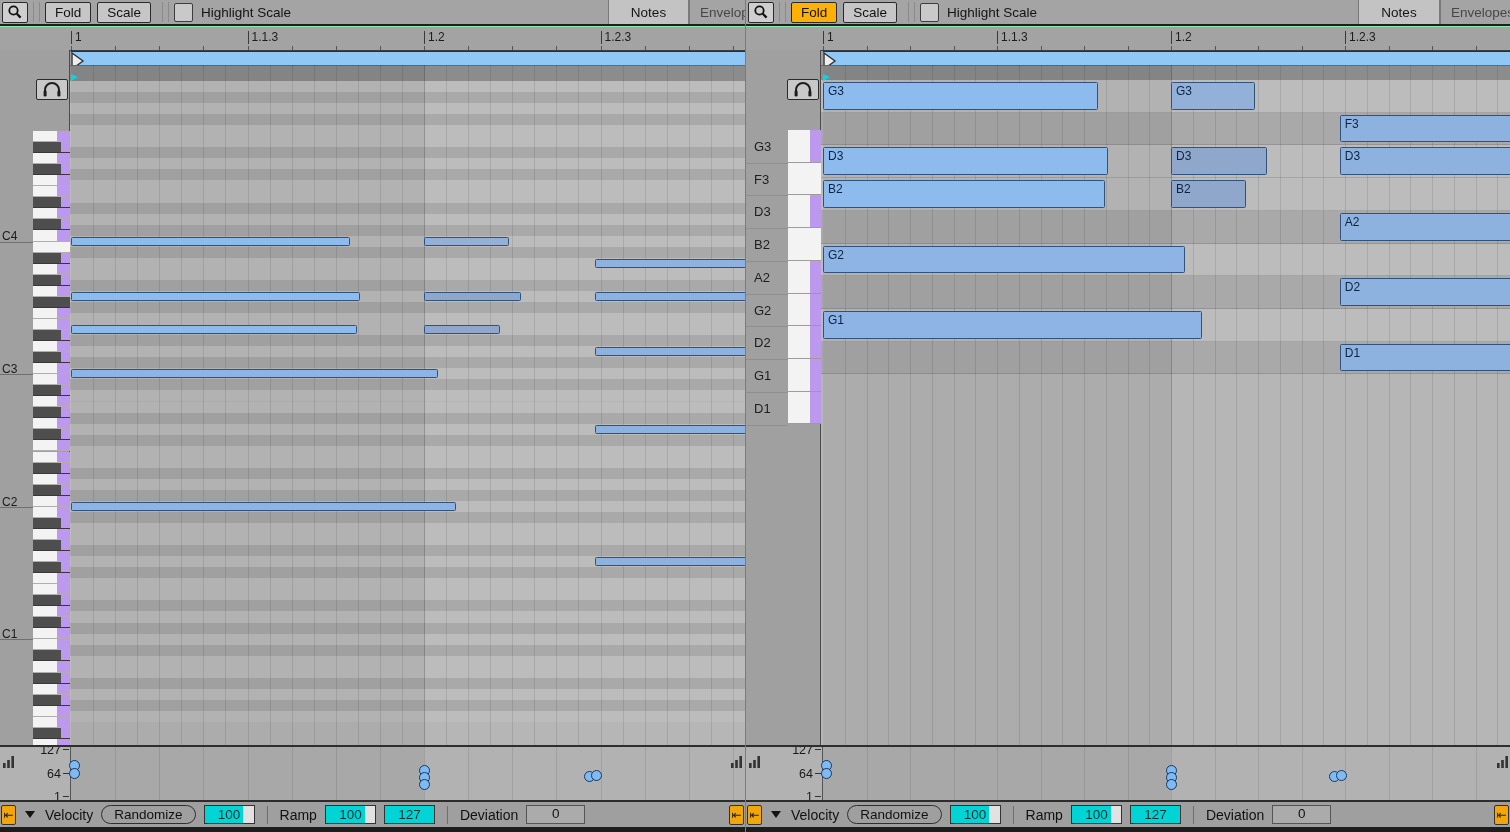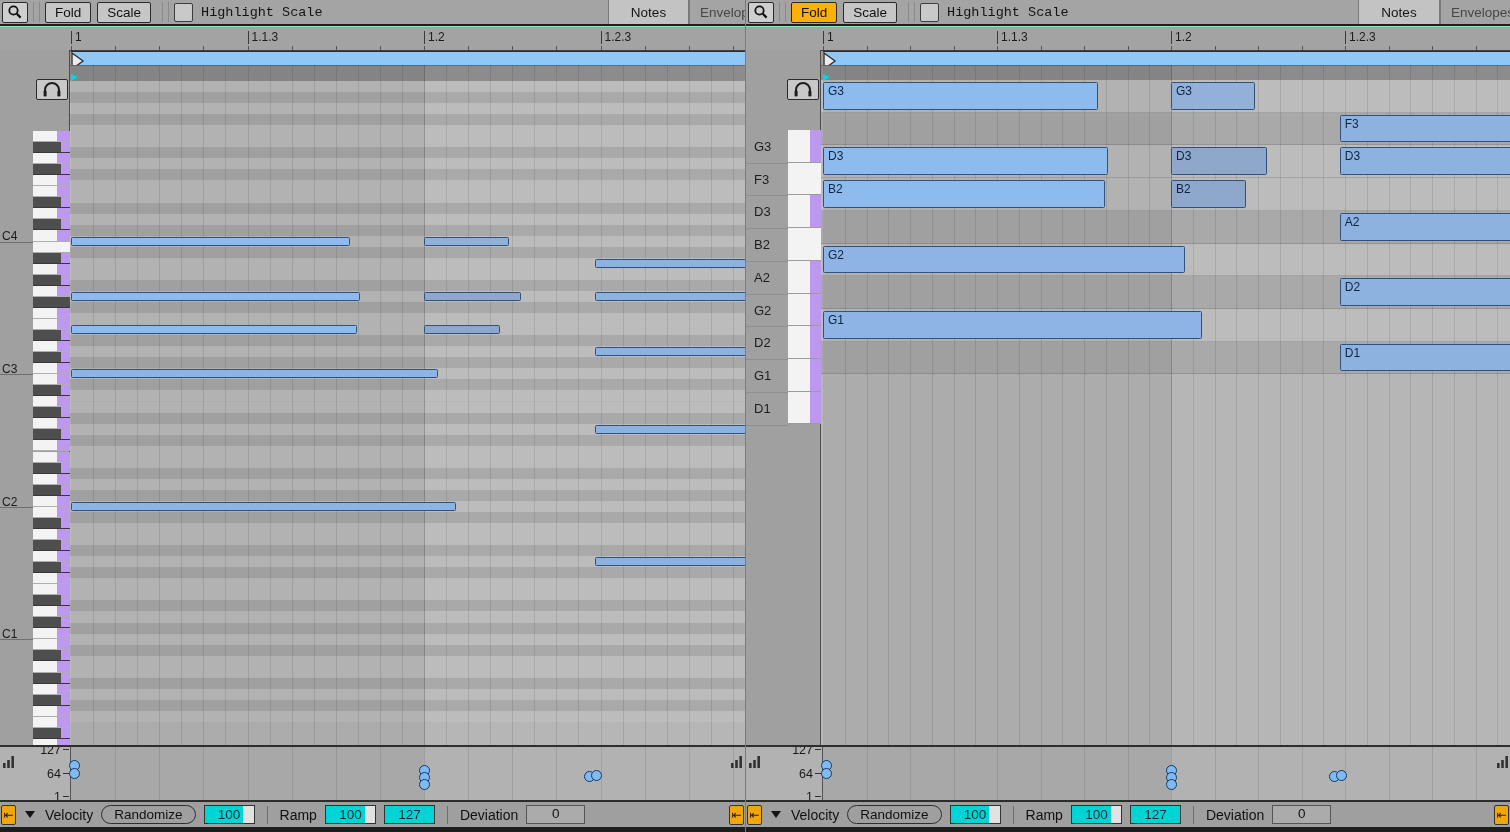--- a/index.html
+++ b/index.html
@@ -12,21 +12,21 @@
   
   .toolbar { position:absolute; top:0; left:0; right:0; height:26px; background:#a4a4a4;
              border-bottom:2px solid #1f1f1f; display:flex; align-items:center; padding-left:2px; }
   .tool-zoom { width:26px; height:21px; background:#cfcfcf; border:1.5px solid #2a2a2a; border-radius:2px;
                display:flex; align-items:center; justify-content:center; flex:0 0 auto; }
   .sep2 { width:7px; height:20px; border-left:1px solid #8a8a8a; border-right:1px solid #8a8a8a; margin:0 5px; flex:0 0 auto; }
   .tbtn { height:21px; padding:0 9px; background:#c6c6c6; border:1.5px solid #2a2a2a; border-radius:2px;
           font:13.5px "Liberation Sans",sans-serif; color:#111; margin-right:6px; flex:0 0 auto; }
   .tbtn.on { background:#ffb005; }
   .checkbox { width:19px; height:19px; background:#c9c9c9; border:1.5px solid #3d3d3d; border-radius:2px; margin-right:8px; flex:0 0 auto; }
-  .tlabel { font-size:13.5px; color:#141414; white-space:nowrap;font-family:Liberation Mono, monospace; }
+  .tlabel { font-size:13.5px; color:#141414; white-space:nowrap; }
   .tabs { position:absolute; right:0; top:0; bottom:0; display:flex; }
   .tab { height:100%; display:flex; align-items:center; border-left:1px solid #7a7a7a;
          font-size:13.5px; color:#474747; overflow:hidden; white-space:nowrap; padding-left:10px; }
   .tab.active { background:#c3c3c3; color:#151515; justify-content:center; padding-left:0; border-right:1px solid #7a7a7a; }
 
   
   .roll { position:absolute; top:27px; left:0; right:0; height:773px; }
   .ruler { position:absolute; top:0; left:0; right:0; height:23px; background:#a3a3a3; }
   .rlabel { position:absolute; top:4px; font-size:12px; color:#1c1c1c;
             border-left:1px solid #3a3a3a; padding-left:3px; line-height:13px; }

